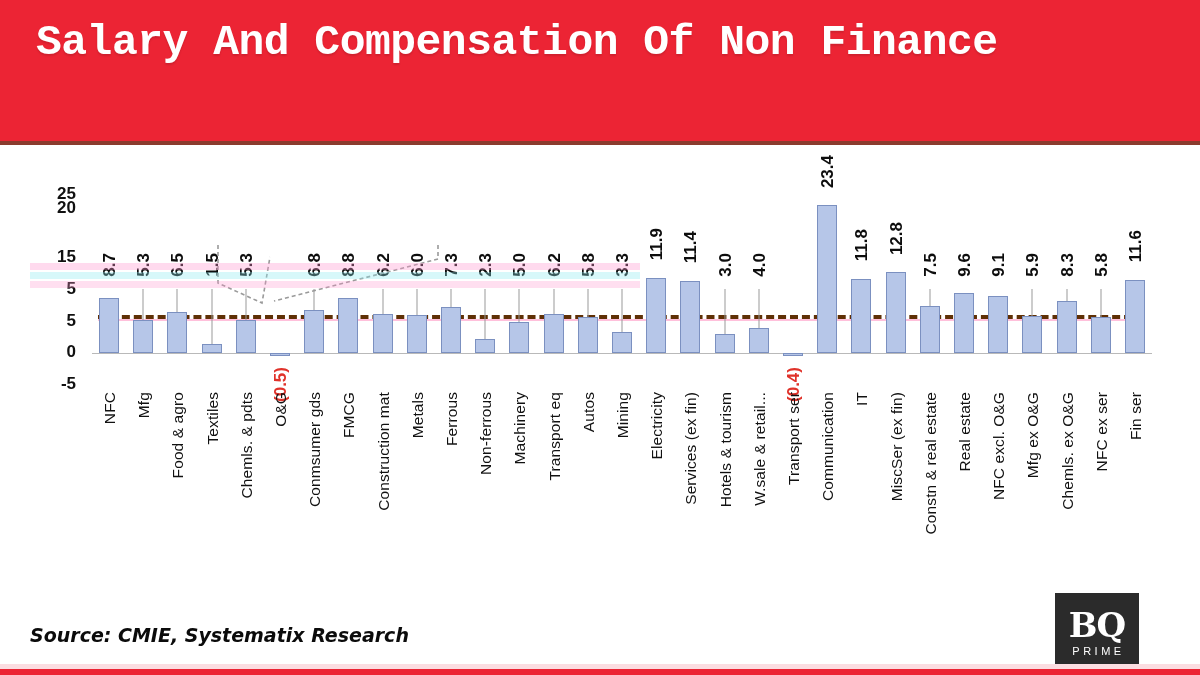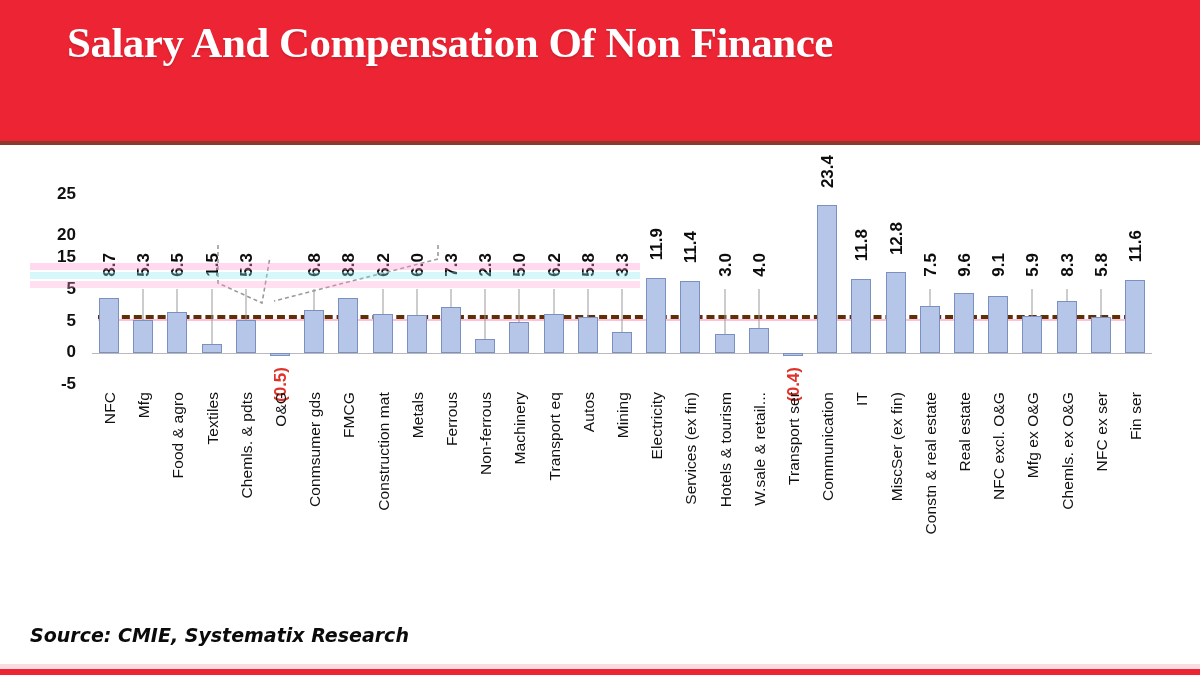--- a/index.html
+++ b/index.html
@@ -14,28 +14,27 @@
   
   .header{
     position:absolute;left:0;top:0;width:1200px;height:141px;
     background:#ec2434;
     box-sizing:border-box;
     padding:14px 0 0 36px;
     overflow:hidden;
   }
   .header .ttl-line{
     color:#ffffff;
-    font-family:Liberation Serif, serif;
+    font-family:Liberation Mono, monospace;
     font-weight:bold;
     font-size:43px;
     line-height:58px;
     letter-spacing:-0.5px;
     white-space:nowrap;
     text-shadow:0 2px 2px rgba(0,0,0,.12);
-    margin-left:31px;
   }
   .header-rule{
     position:absolute;left:0;top:141px;width:1200px;height:4px;
     background:#8a3b2e;
   }
 
   
   .chart{
     position:absolute;left:0;top:145px;width:1200px;height:455px;
     background:#ffffff;
@@ -177,21 +176,21 @@
 </div>
 <div class="header-rule"></div>
 
 <div class="chart">
 
   <div class="ghost"></div>
   <div class="ghost2"></div>
 
   <div class="yticks-wrap" id="yaxis">
       <div class="ytick" style="top: 0px;">25</div>
-      <div class="ytick" style="top: 41px;">20</div>
+      <div class="ytick" style="top: 14px;">20</div>
       <div class="ytick" style="top: 63.3333px;">15</div>
       <div class="ytick" style="top: 95px;">5</div>
       <div class="ytick" style="top: 126.667px;">5</div>
       <div class="ytick" style="top: 158.333px;">0</div>
       <div class="ytick" style="top: 190px;">-5</div>
     </div>
 
   <div class="plot">
     <div class="zeroline" id="zeroline" style="top: 158.333px;"></div>
     <div class="cpi-line-pink" id="cpiPink" style="top: 123.7px;"></div>
@@ -381,15 +380,19 @@
       <div class="xlab" style="left: 1000.71px;">NFC ex ser</div>
       <div class="xlab" style="left: 1034.9px;">Fin ser</div>
     </div>
 <div class="ghostband" style="top: 118px; background: rgba(255, 150, 205, 0.35);"></div>
     <div class="ghostband" style="top: 127px; background: rgba(140, 235, 240, 0.35);"></div>
     <div class="ghostband" style="top: 136px; background: rgba(255, 150, 205, 0.3);"></div>
   </div>
 
 <div class="footer">
   <div class="source">Source: CMIE, Systematix Research</div>
+  <div class="logo">
+    <div class="bq">BQ</div>
+    <div class="prime">PRIME</div>
+  </div>
 </div>
 <div class="footer-rule-lt"></div>
 <div class="footer-rule"></div>
 
 </body></html>

